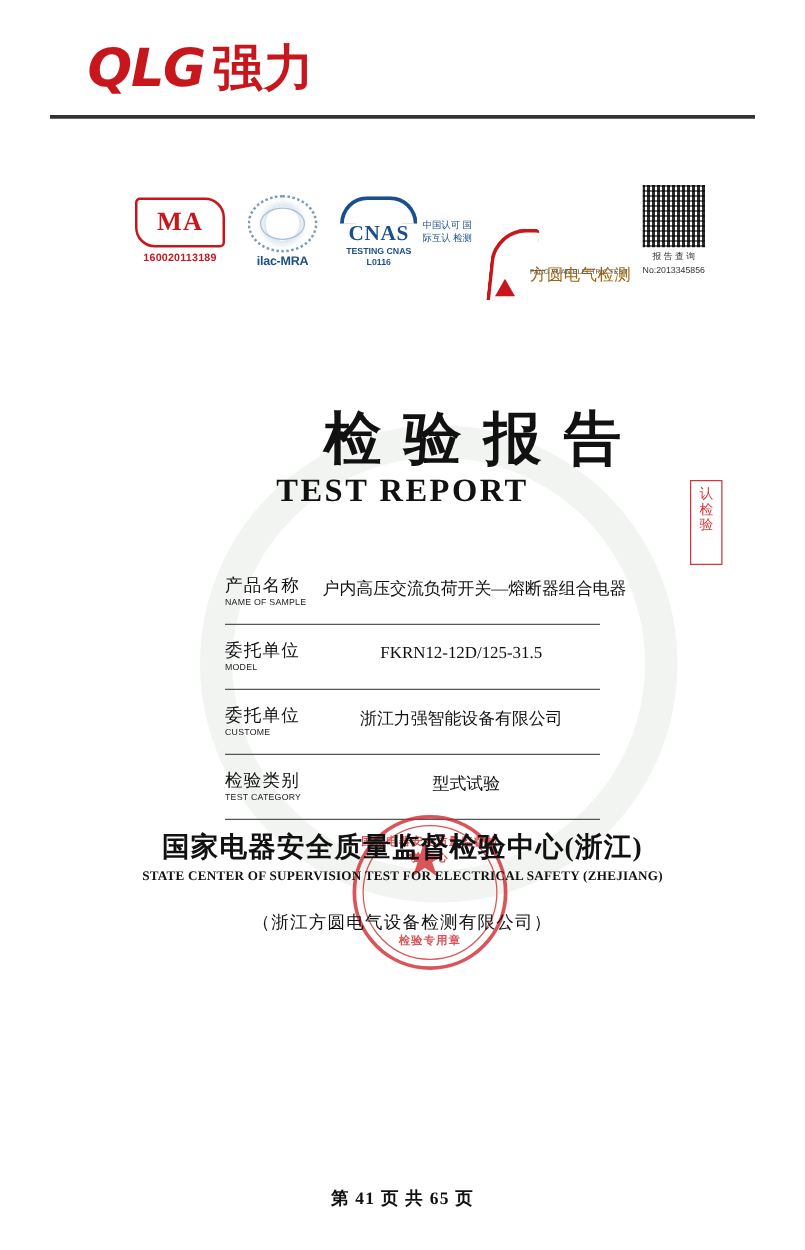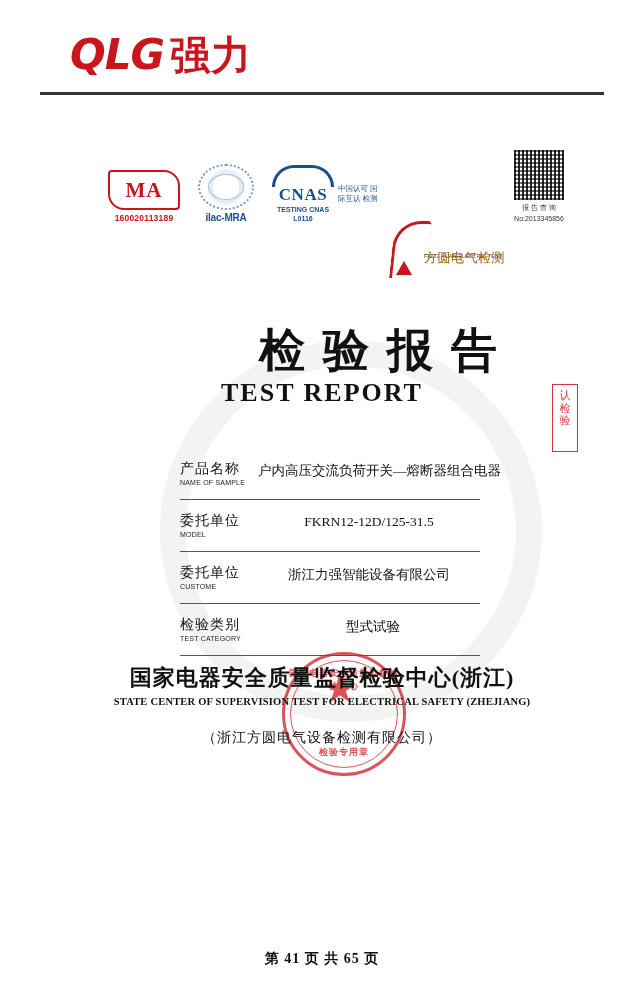--- a/index.html
+++ b/index.html
@@ -52,21 +52,21 @@
   }
 
   
   .logo-strip {
     position: absolute;
     left: 108px;
     top: 145px;
     width: 430px;
     height: 78px;
     display: flex;
-    align-items: flex-end;
+    align-items: center;
     gap: 10px;
   }
   .logo {
     position: relative;
     flex: none;
   }
 
   
   .logo-cma { width: 72px; text-align: center; }
   .cma-box {

